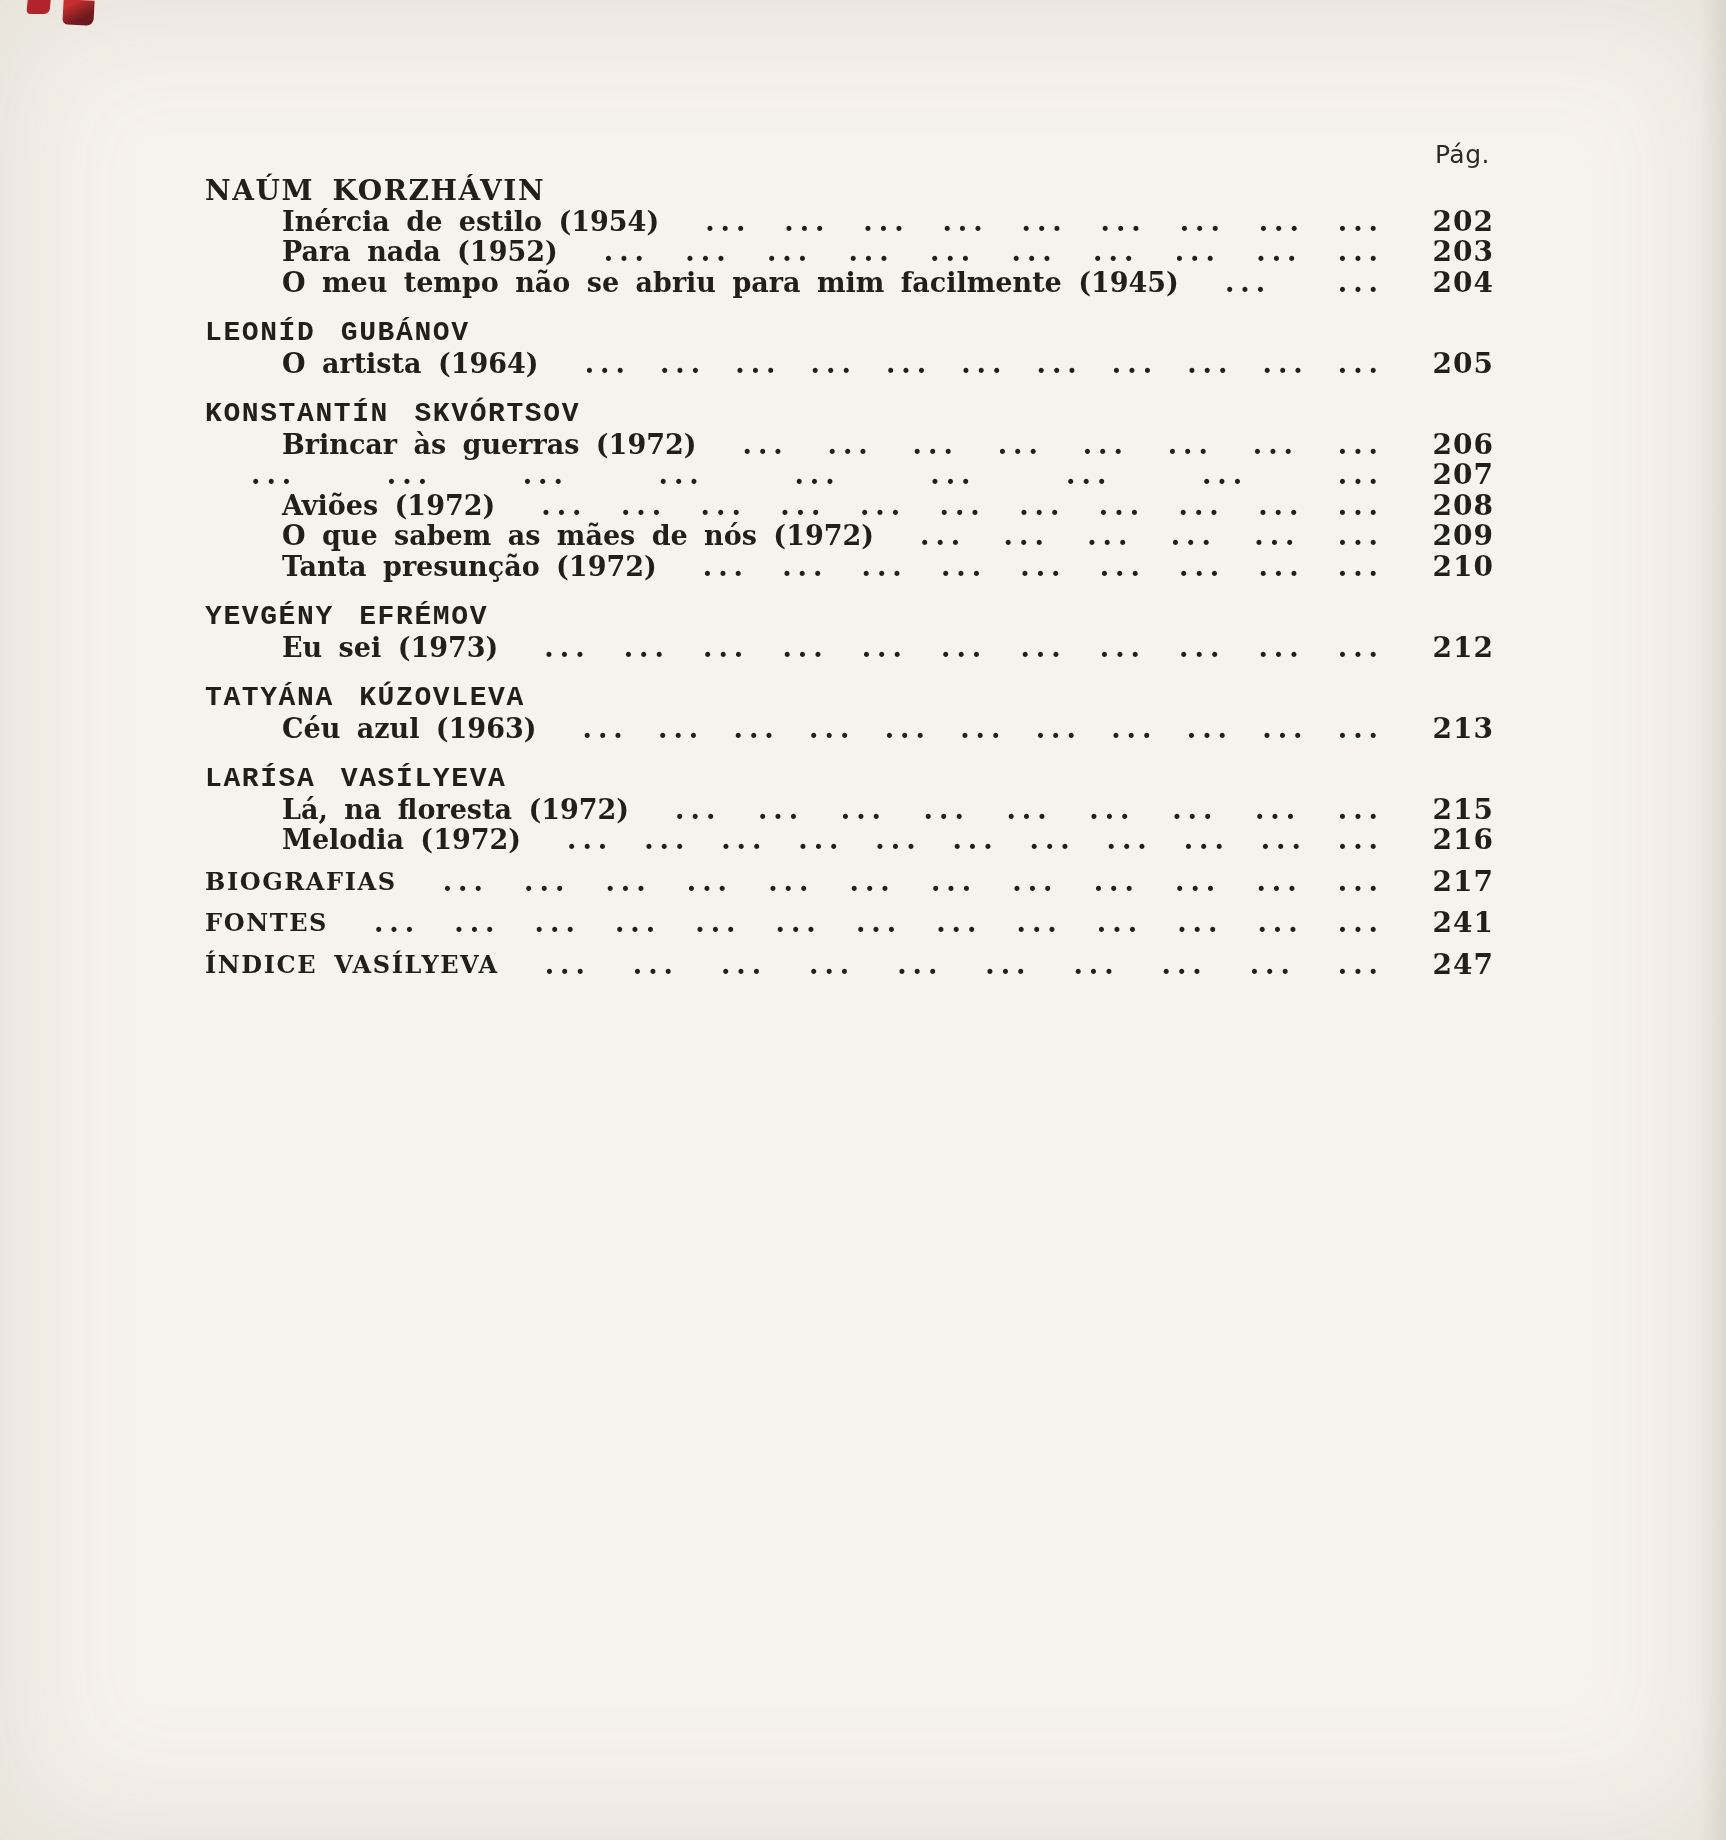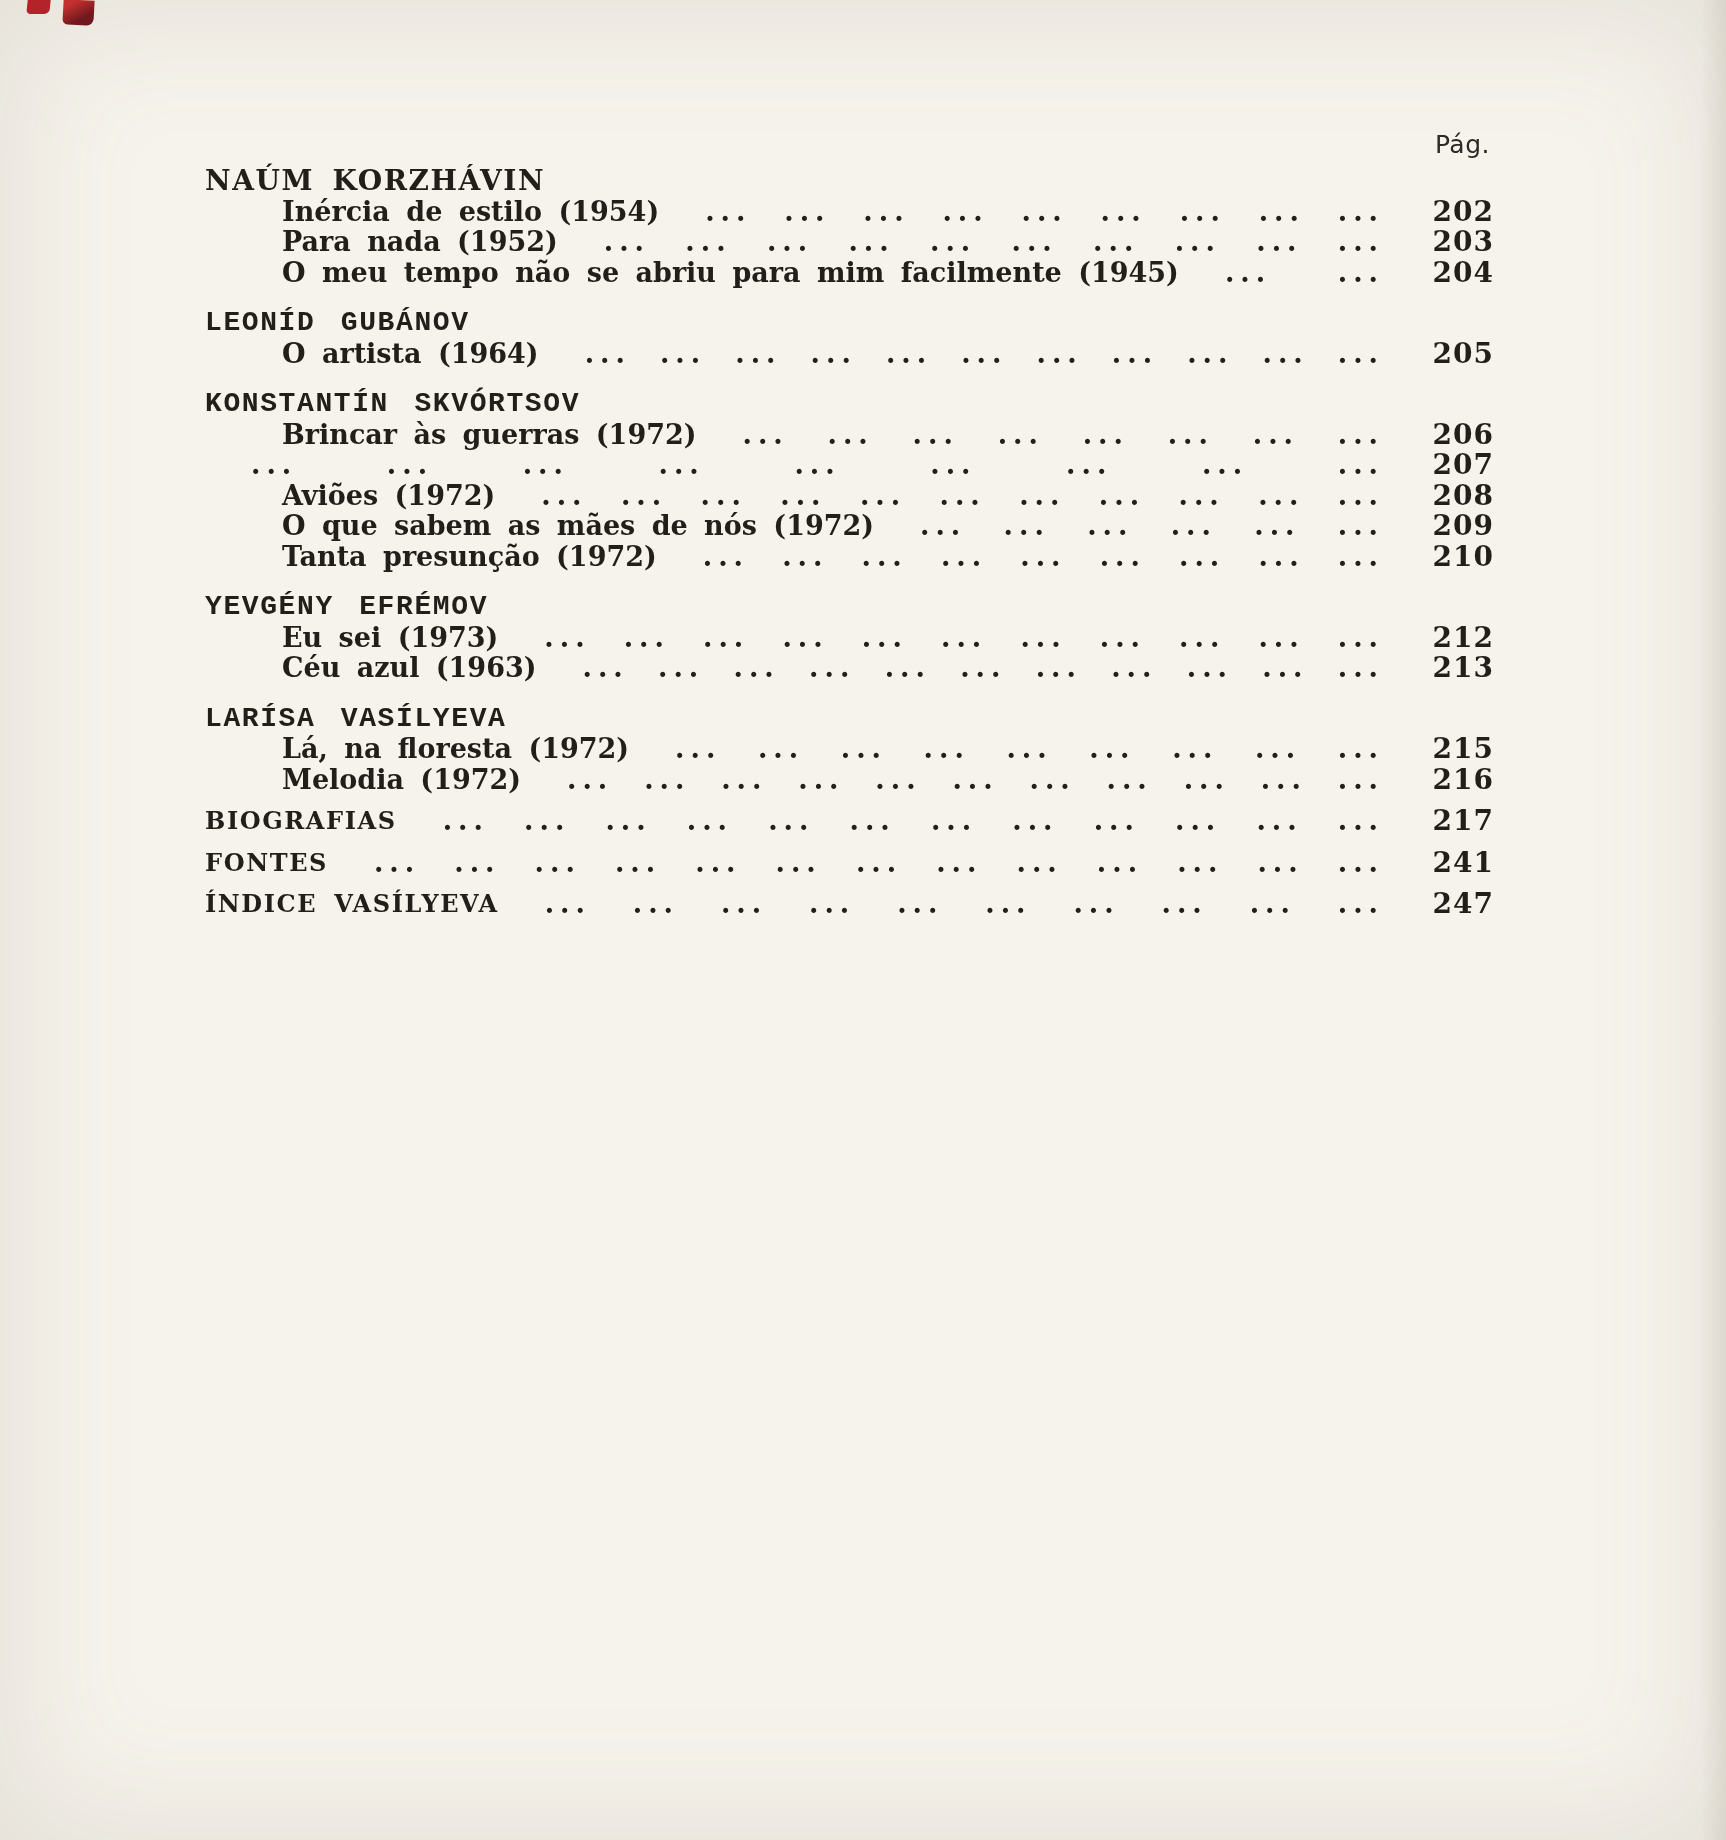--- a/index.html
+++ b/index.html
@@ -36,21 +36,21 @@
   }
   .artifact-2 {
     position: absolute; left: 63px; top: 0; width: 31px; height: 25px;
     background: linear-gradient(150deg, #c4302f 20%, #6f181d 70%);
     border-radius: 0 0 7px 5px;
     transform: rotate(3deg);
   }
 
   .content {
     position: absolute;
-    left: 0; top: 2px;
+    left: 0; top: 12px;
     width: 100%;
     padding: 0 232px 0 205px;
   }
   .pag-label {
     margin: 128px 4px 7px 0;
     text-align: right;
     font-family: "DejaVu Sans", sans-serif;
     font-size: 25px;
     font-weight: 500;
     letter-spacing: 0.5px;
@@ -186,20 +186,23 @@
   <div class="line author-header section-gap">
     <span>YEVGÉNY EFRÉMOV</span>
   </div>
 
   <div class="line entry">
     <span class="title">Eu sei (1973)</span>
     <span class="leader">... ... ... ... ... ... ... ... ... ... ...</span>
     <span class="page-num">212</span>
   </div>
 
+  <div class="line author-header section-gap">
+    <span>TATYÁNA KÚZOVLEVA</span>
+  </div>
 
   <div class="line entry">
     <span class="title">Céu azul (1963)</span>
     <span class="leader">... ... ... ... ... ... ... ... ... ... ...</span>
     <span class="page-num">213</span>
   </div>
 
   <div class="line author-header section-gap">
     <span>LARÍSA VASÍLYEVA</span>
   </div>

